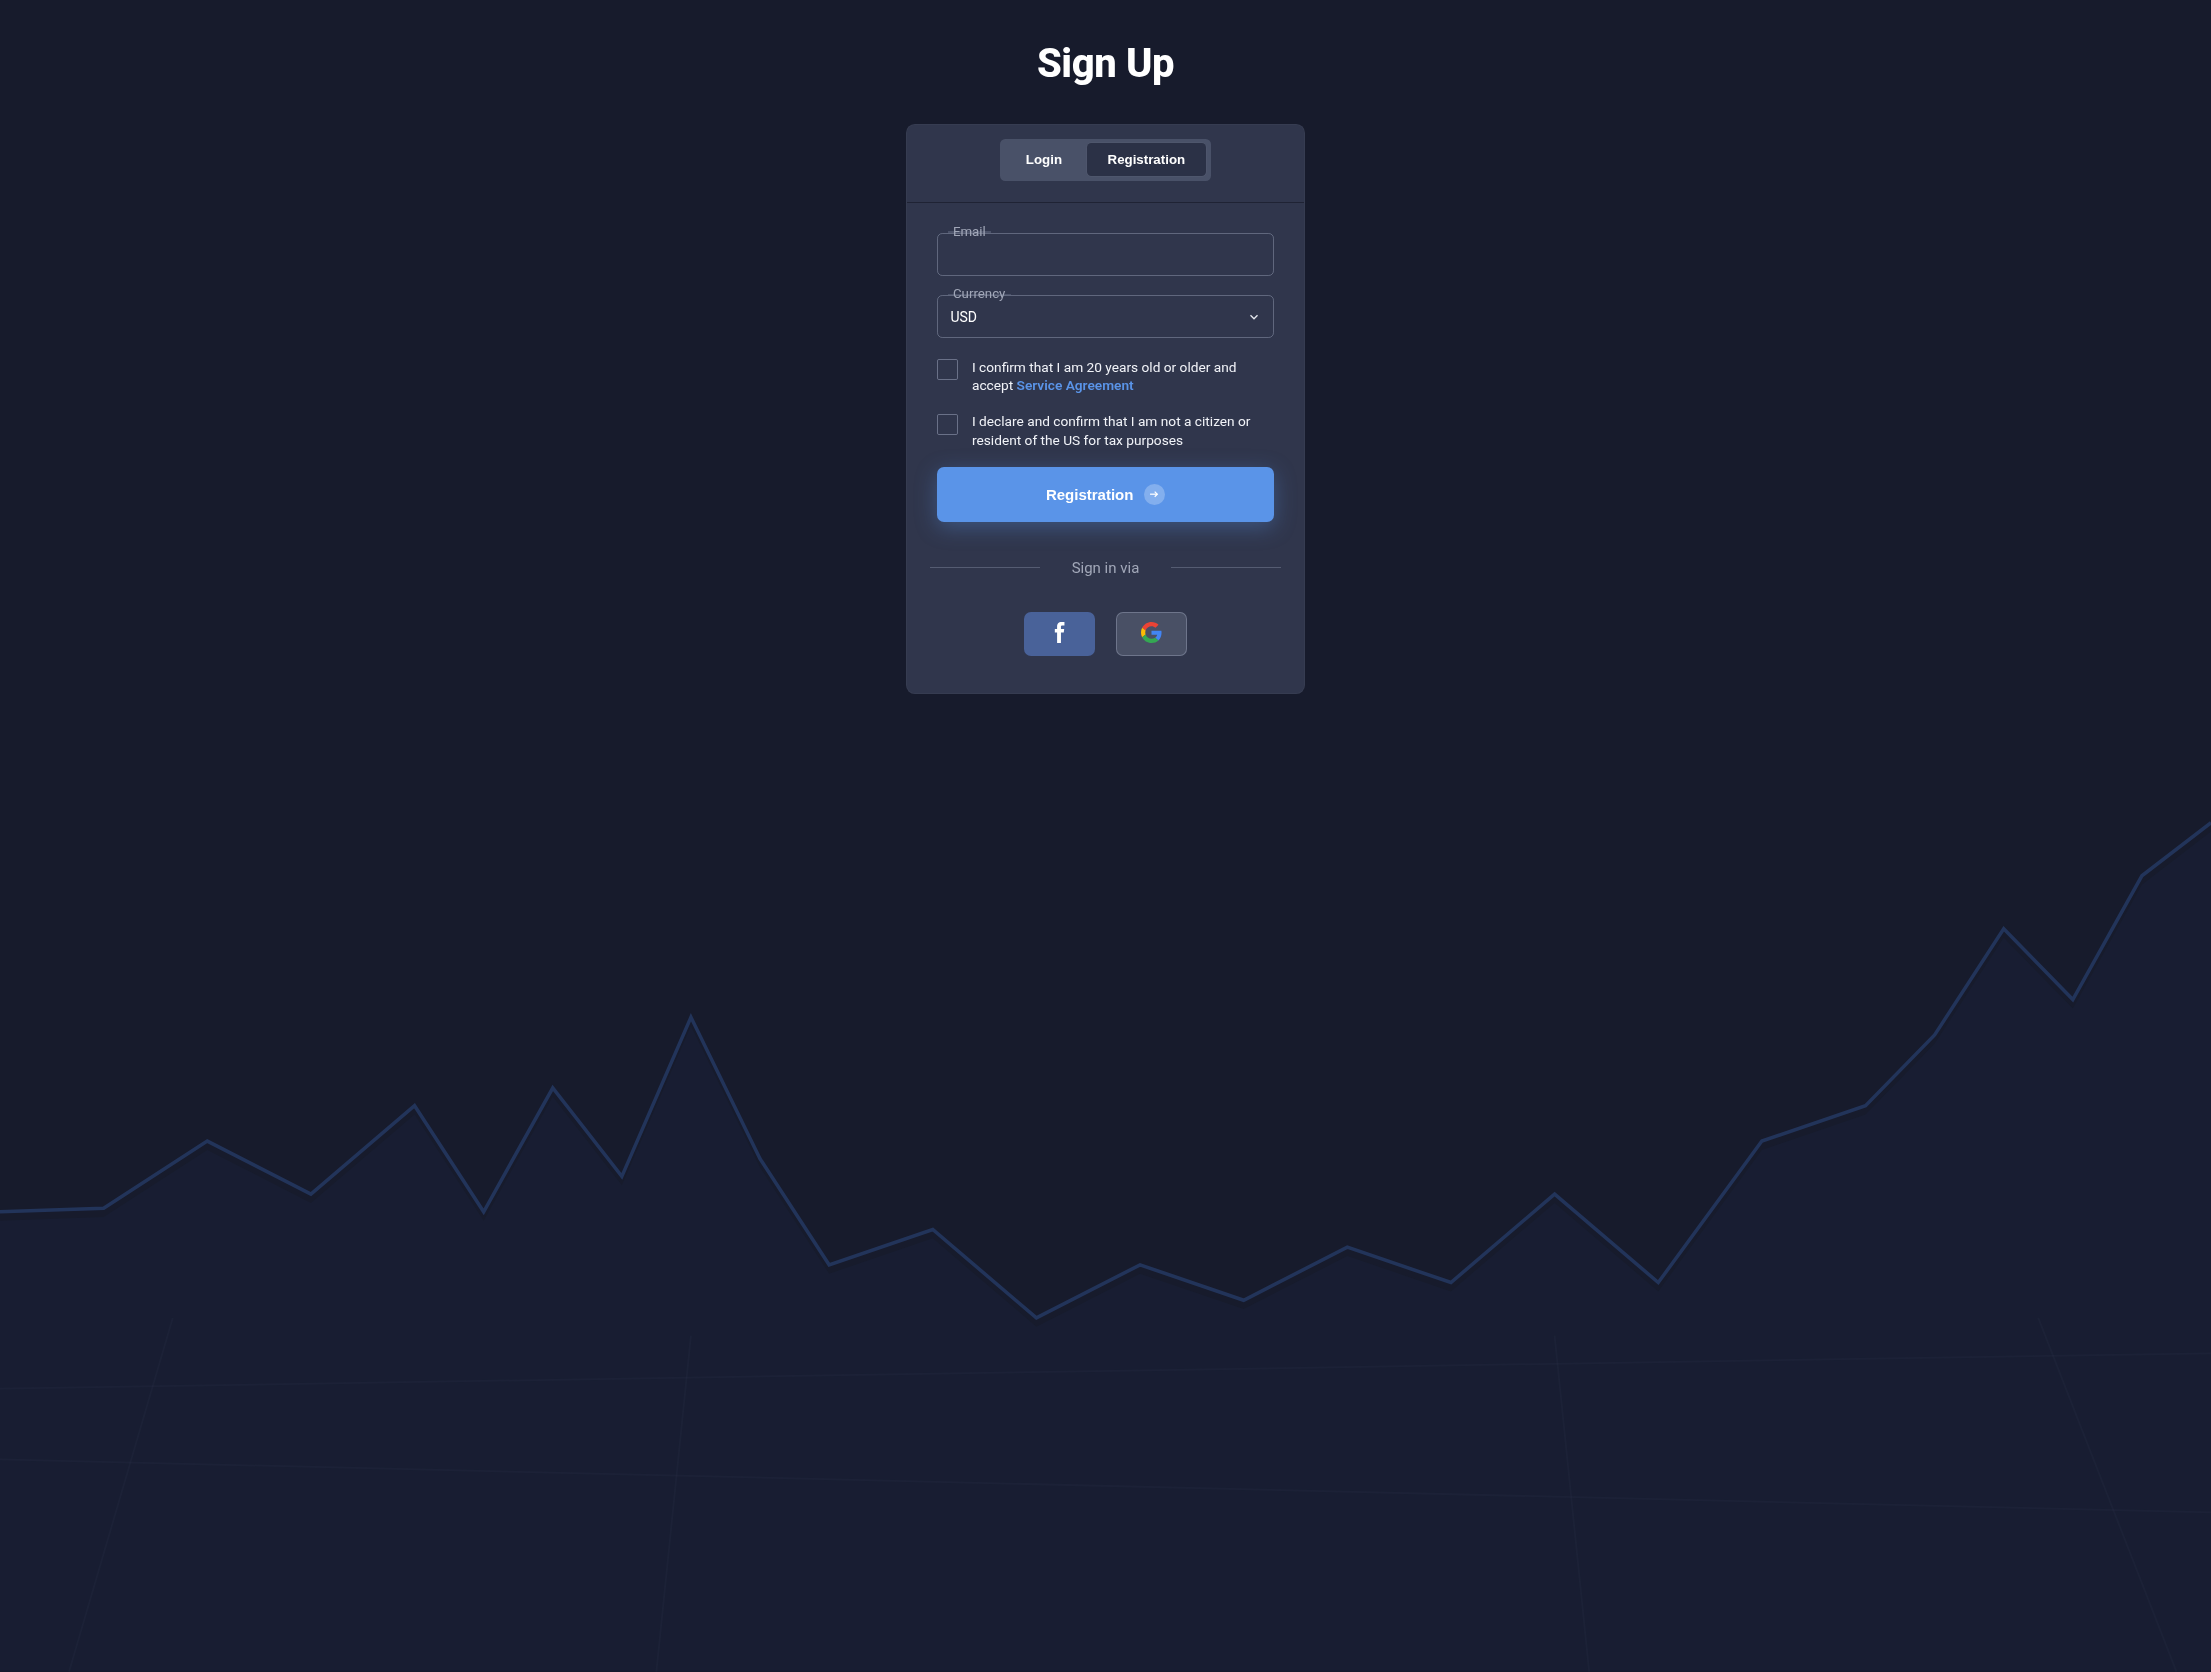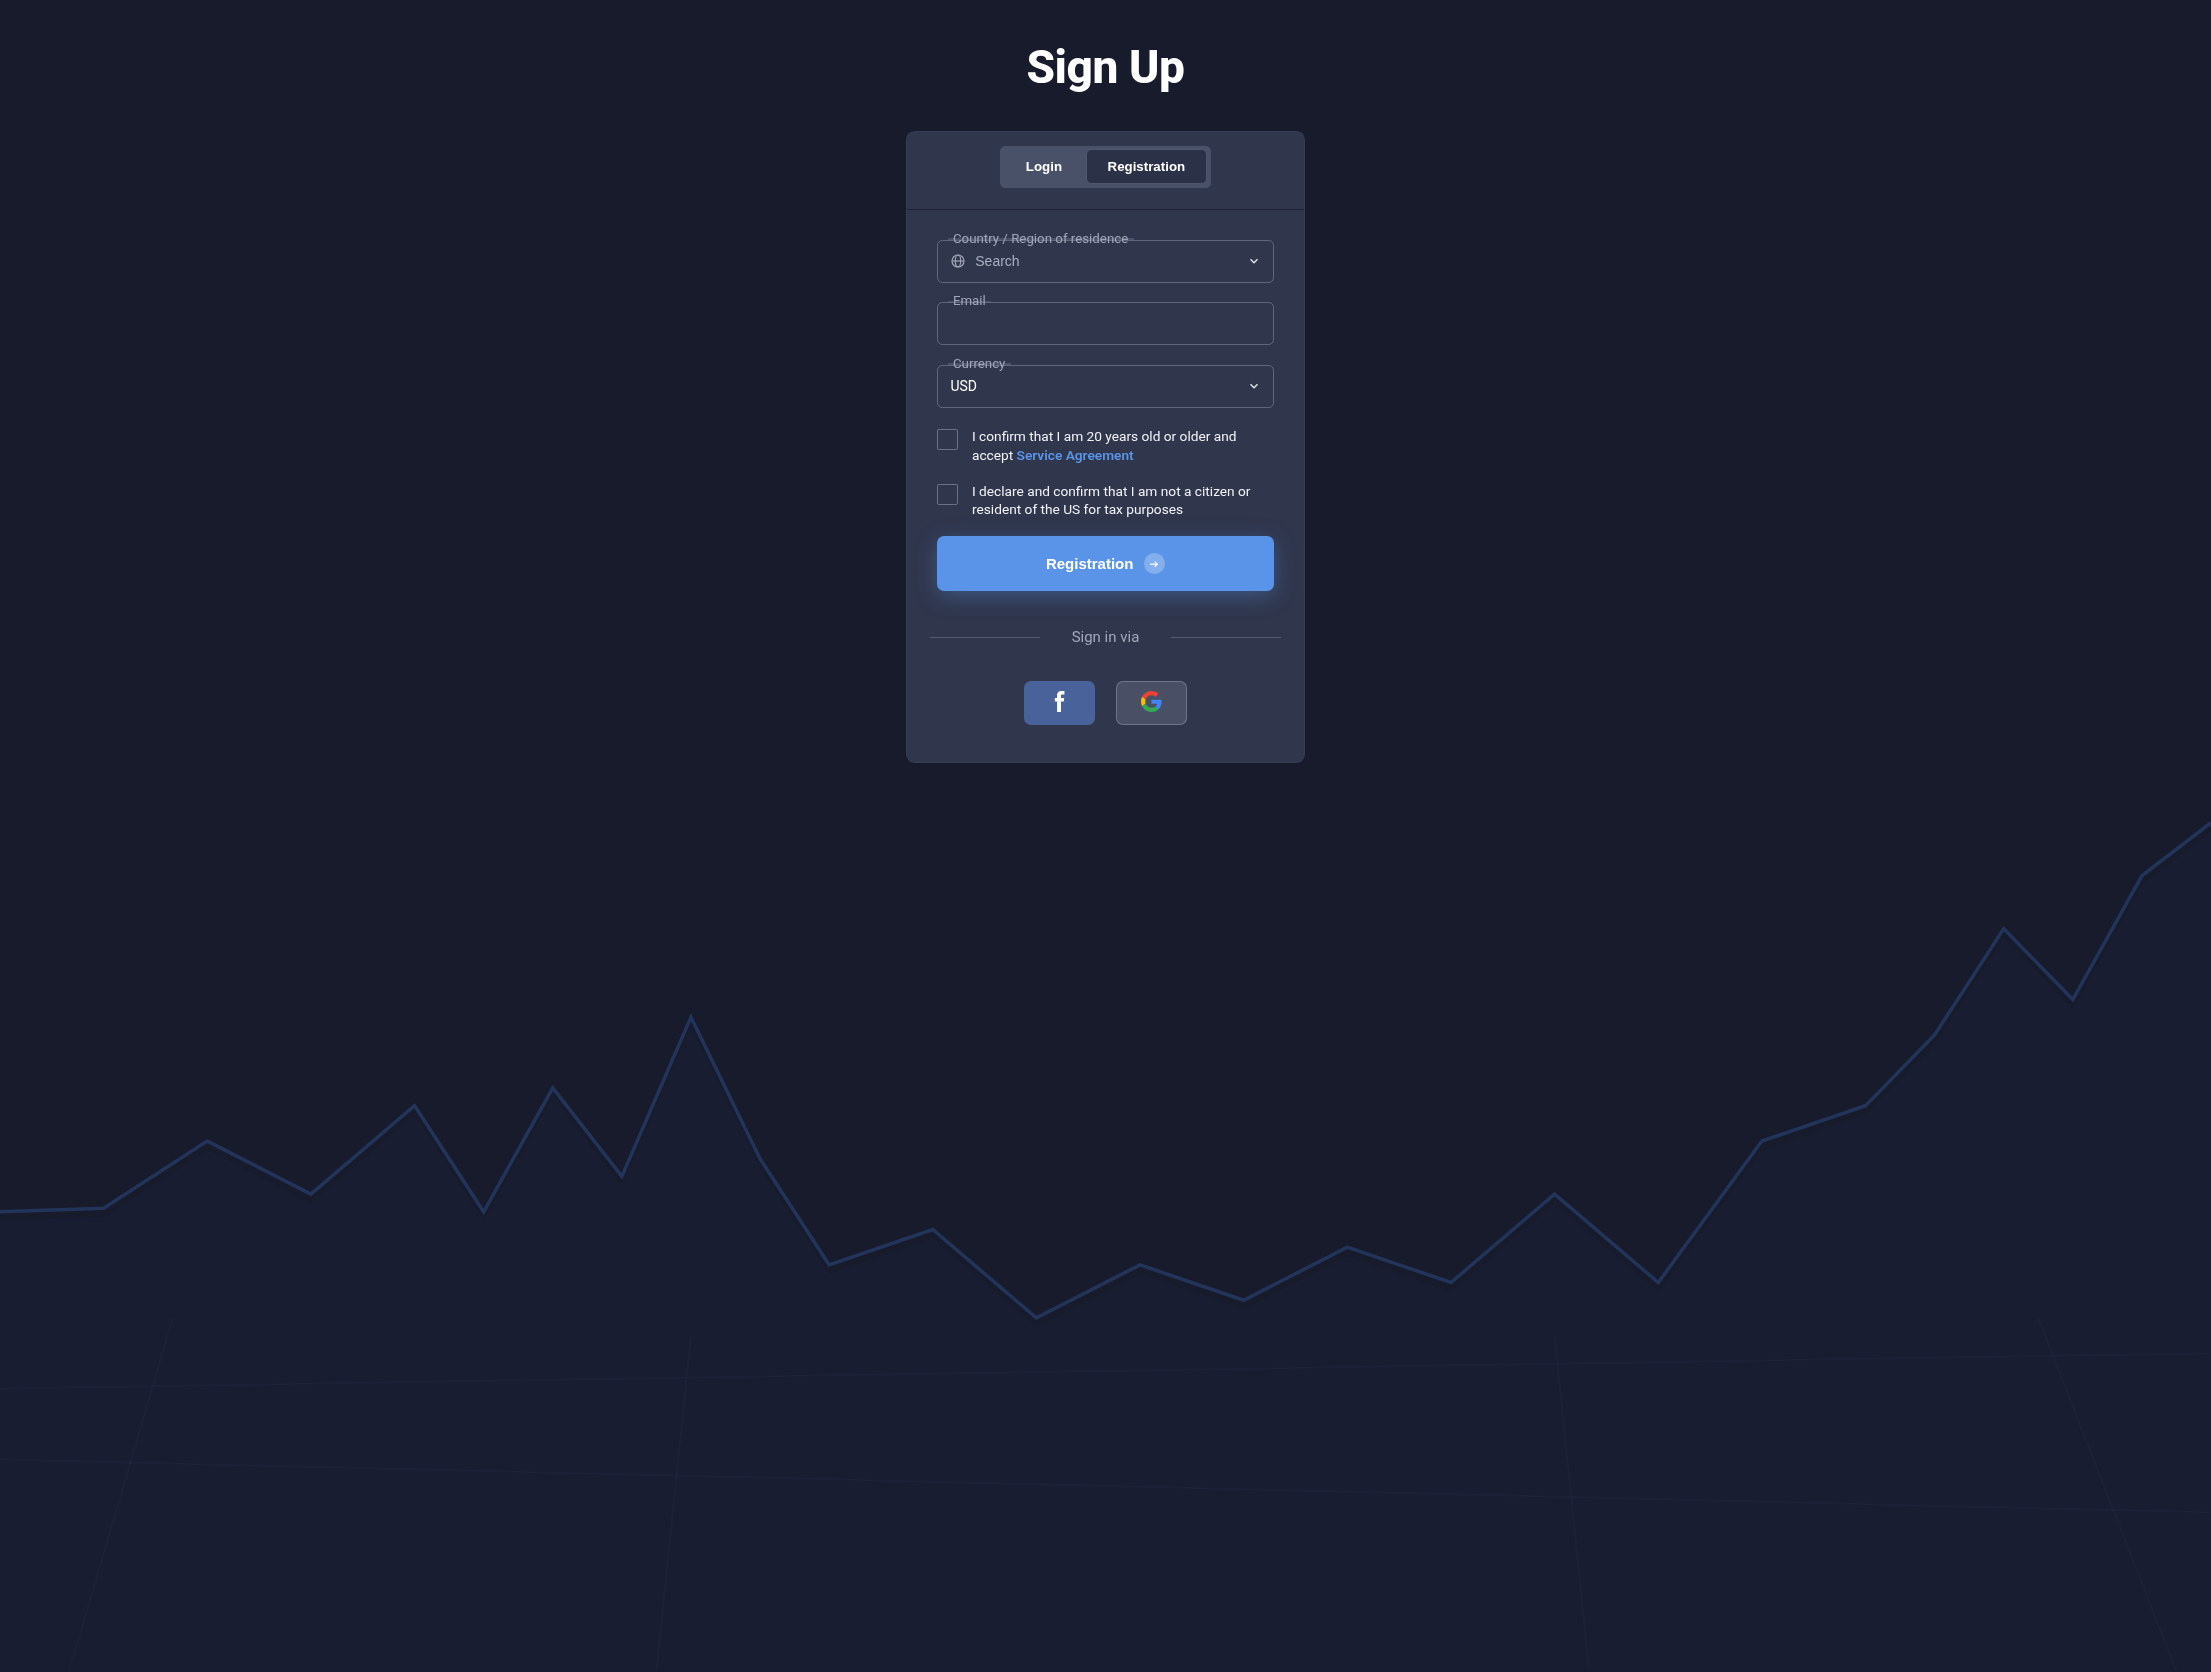--- a/index.html
+++ b/index.html
@@ -24,21 +24,21 @@
     position: relative;
     z-index: 1;
     display: flex;
     flex-direction: column;
     align-items: center;
     padding-top: 40px;
   }
   .title {
     color: #ffffff;
     font-weight: 800;
-    font-size: 46px;
+    font-size: 40px;
     letter-spacing: -0.4px;
     margin-bottom: 37px;
   }
   .card {
     width: 399px;
     background: rgba(73, 82, 108, 0.5);
     border: 0.9px solid rgba(255,255,255,0.03);
     border-radius: 8.9px;
     padding-bottom: 37px;
   }
@@ -221,38 +221,20 @@
   <div class="card">
     <div class="tabs-wrap">
       <div class="tabs">
         <button class="tab">Login</button>
         <button class="tab active">Registration</button>
       </div>
     </div>
 
     <div class="form-area">
 
-      <div class="field">
-        <span class="field-label">Country / Region of residence</span>
-        <div class="field-box">
-          <span class="globe-icon">
-            <svg width="16" height="16" viewBox="0 0 24 24" fill="none" stroke="currentColor" stroke-width="1.8">
-              <circle cx="12" cy="12" r="9"></circle>
-              <ellipse cx="12" cy="12" rx="4" ry="9"></ellipse>
-              <line x1="3" y1="12" x2="21" y2="12"></line>
-            </svg>
-          </span>
-          <input class="field-input" placeholder="Search" style="">
-          <span class="chev-icon">
-            <svg width="14" height="14" viewBox="0 0 24 24" fill="none" stroke="currentColor" stroke-width="2.2">
-              <polyline points="6 9 12 15 18 9"></polyline>
-            </svg>
-          </span>
-        </div>
-      </div>
 
       <div class="field">
         <span class="field-label">Email</span>
         <div class="field-box">
           <input class="field-input" type="email" style="">
         </div>
       </div>
 
       <div class="field">
         <span class="field-label">Currency</span>

